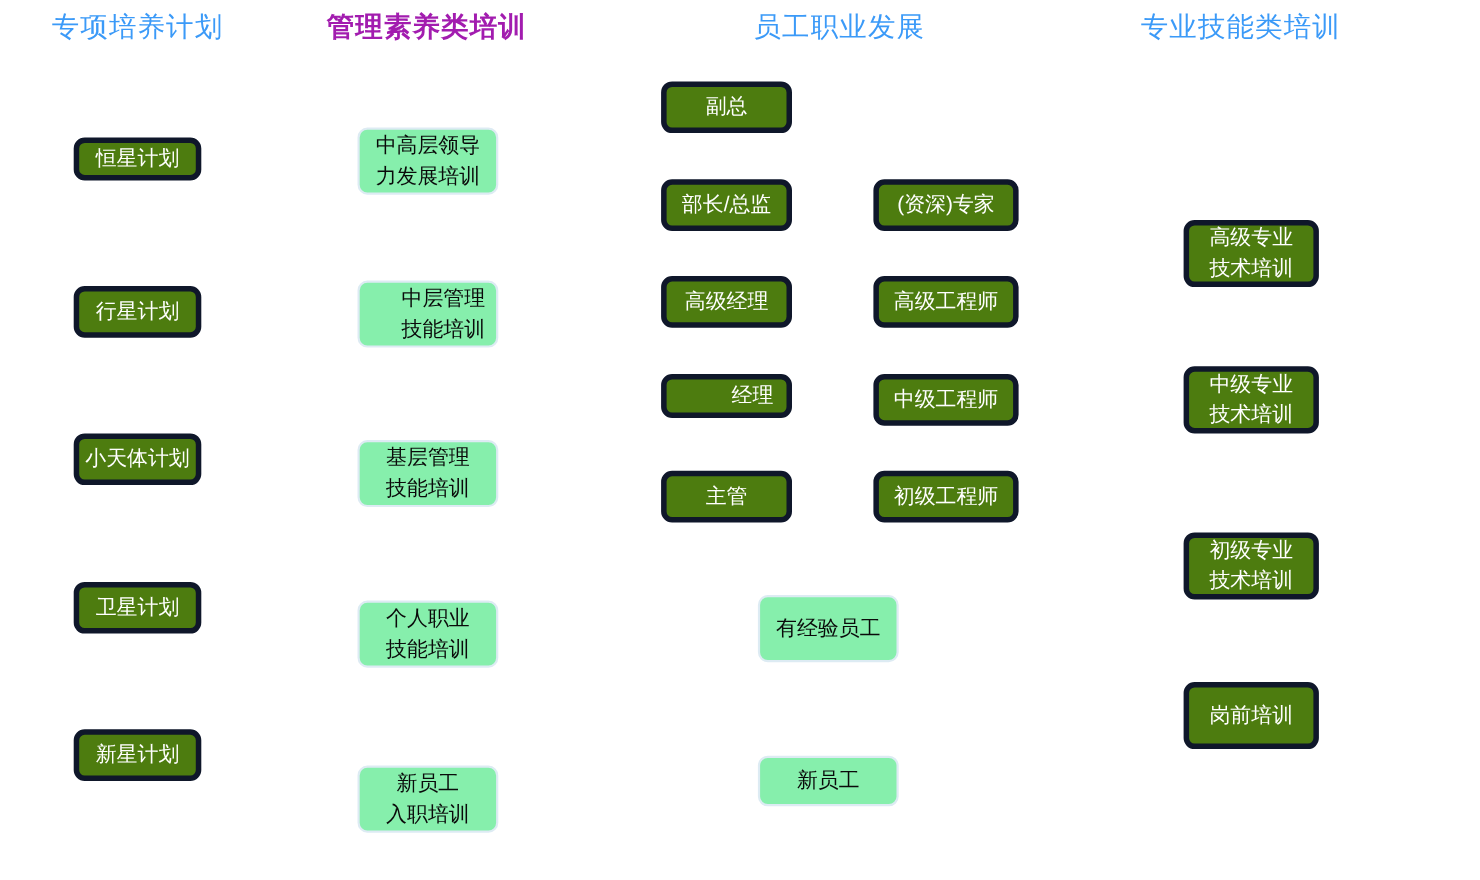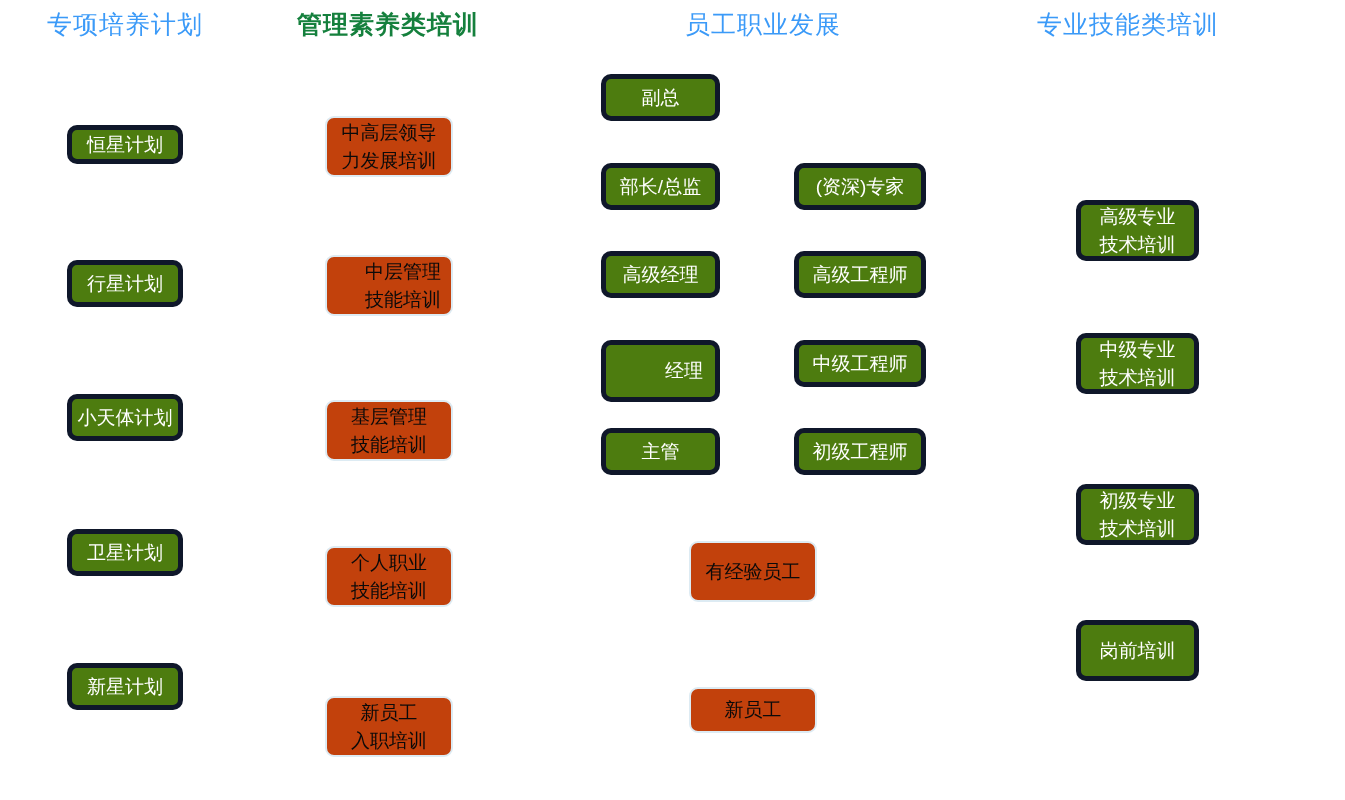--- a/index.html
+++ b/index.html
@@ -13,40 +13,40 @@
   }
   .col-title {
     position: absolute;
     top: 8px;
     text-align: center;
     font-size: 25px;
     letter-spacing: 1px;
     white-space: nowrap;
   }
   .title-blue { color: #3b9af8; font-weight: 500; }
-  .title-black { color: #15803d; font-weight: 700; }
+  .title-black { color: #a21caf; font-weight: 700; }
   .box {
     position: absolute;
     display: flex;
     align-items: center;
     justify-content: center;
     text-align: center;
     white-space: pre-line;
     font-size: 19px;
     line-height: 1.45;
     box-sizing: border-box;
   }
   .box-blue {
     background: #4d7c0f;
     color: #ffffff;
     border-radius: 10px;
     border: 5px solid #0f172a;
   }
   .box-light {
-    background: #c2410c;
+    background: #86efac;
     color: #0a0a0a;
     border-radius: 9px;
     border: 2px solid #ddebf3;
   }
 </style>
 </head>
 <body>
 
 <div id="canvas">
 
@@ -68,21 +68,21 @@
   <div class="box box-light" style="left:325px; top:400px; width:128px; height:61px;">基层管理
 技能培训</div>
   <div class="box box-light" style="left:325px; top:546px; width:128px; height:61px;">个人职业
 技能培训</div>
   <div class="box box-light" style="left:325px; top:696px; width:128px; height:61px;">新员工
 入职培训</div>
 
   <div class="box box-blue" style="left:601px; top:74px;  width:119px; height:47px;">副总</div>
   <div class="box box-blue" style="left:601px; top:163px; width:119px; height:47px;">部长/总监</div>
   <div class="box box-blue" style="left:601px; top:251px; width:119px; height:47px;">高级经理</div>
-  <div class="box box-blue" style="left:601px; top:340px; width:119px; height:62px;padding-left:47px;">经理</div>
+  <div class="box box-blue" style="left:601px; top:340px; width:119px; height:40px;padding-left:47px;">经理</div>
   <div class="box box-blue" style="left:601px; top:428px; width:119px; height:47px;">主管</div>
 
   <div class="box box-blue" style="left:794px; top:163px; width:132px; height:47px;">(资深)专家</div>
   <div class="box box-blue" style="left:794px; top:251px; width:132px; height:47px;">高级工程师</div>
   <div class="box box-blue" style="left:794px; top:340px; width:132px; height:47px;">中级工程师</div>
   <div class="box box-blue" style="left:794px; top:428px; width:132px; height:47px;">初级工程师</div>
 
   <div class="box box-light" style="left:689px; top:541px; width:128px; height:61px;">有经验员工</div>
   <div class="box box-light" style="left:689px; top:687px; width:128px; height:46px;">新员工</div>
 

